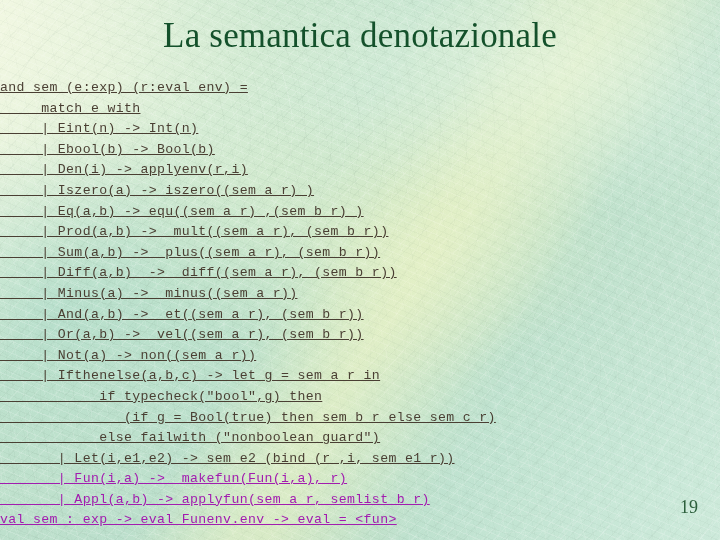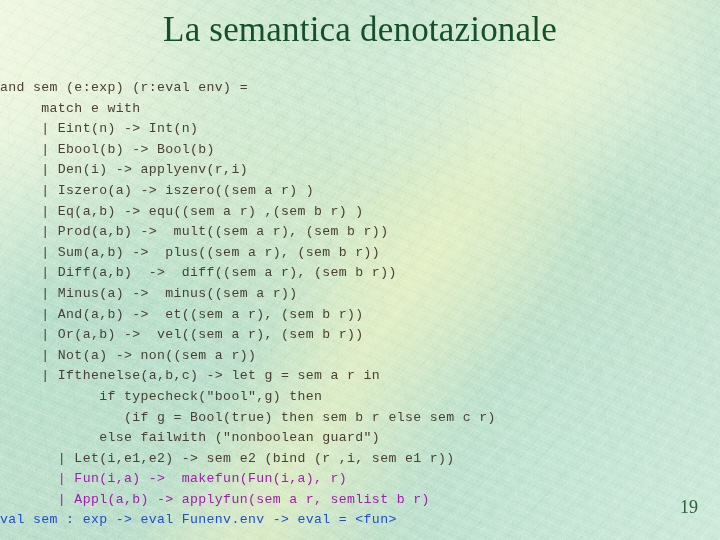--- a/index.html
+++ b/index.html
@@ -98,21 +98,21 @@
   
   #content {
     position: absolute;
     inset: 0;
   }
 
   #title {
     position: absolute;
     left: 0;
     right: 0;
-    top: 8px;
+    top: 14px;
     text-align: center;
     font-family: "Liberation Serif", "DejaVu Serif", serif;
     font-size: 35px;
     line-height: 44px;
     color: #14512b;
     letter-spacing: 0.2px;
     white-space: nowrap;
   }
 
   #code {
@@ -123,24 +123,25 @@
     font-family: "Liberation Mono", "DejaVu Sans Mono", monospace;
     font-size: 13.2px;
     line-height: 20.6px;
     letter-spacing: 0.35px;
     white-space: pre;
     color: #4a3f33;
   }
   .code-line {
     display: block;
     height: 20.6px;
+    text-decoration: underline;
   }
   .c-dark   { color: #4a3f33; }
   .c-orange { color: #a21caf; }
-  .c-blue   { color: #1d4ed8; }
+  .c-blue   { color: #a21caf; }
 
   #page-number {
     position: absolute;
     right: 22px;
     bottom: 22px;
     font-family: "Liberation Serif", "DejaVu Serif", serif;
     font-size: 18px;
     color: #2c5f3c;
   }
 </style>

